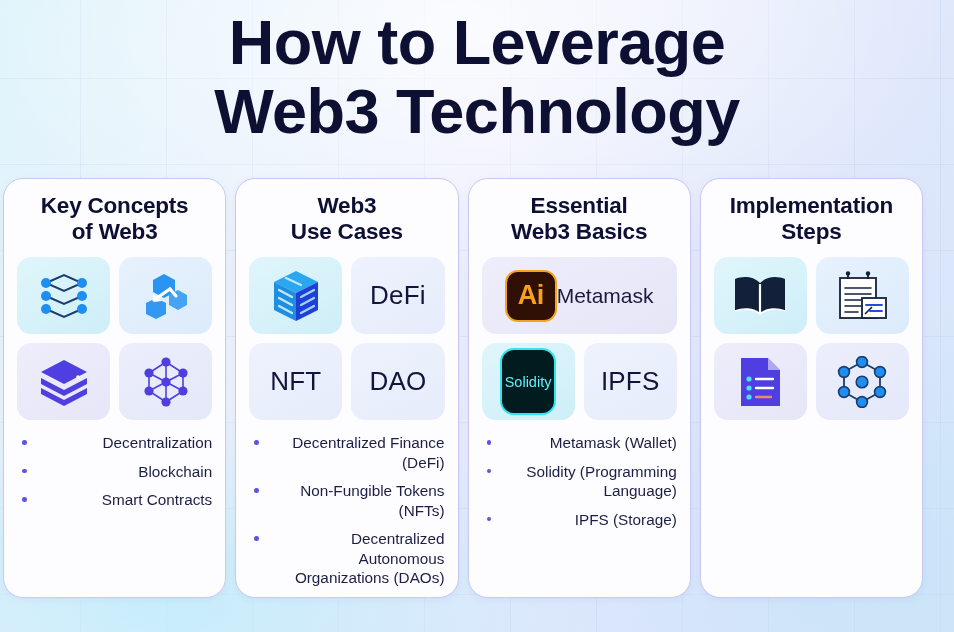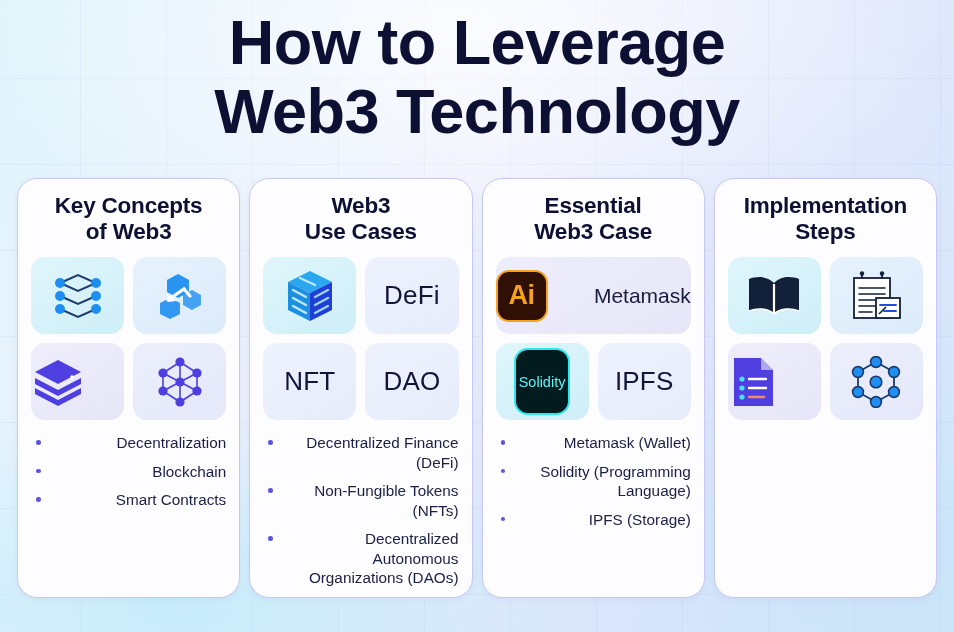--- a/index.html
+++ b/index.html
@@ -61,21 +61,21 @@
     line-height: 1.10;
     font-weight: 700;
     letter-spacing: -0.5px;
   }
   #title .l { display: block; }
 
   
   #cards {
     position: absolute;
     top: 178px;
-    left: 17px;
+    left: 3px;
     width: 920px;
     height: 420px;
     display: flex;
     gap: 9px;
   }
 
   .card {
     flex: 1 1 0;
     background: #fdfdff;
     border: 1.6px solid #c9c8f2;
@@ -108,21 +108,21 @@
     height: 77px;
     border-radius: 14px;
     display: flex;
     align-items: center;
     justify-content: center;
     overflow: hidden;
   }
 
   .tile-cyan   { background: linear-gradient(150deg,#dff6fb 0%, #cfeef8 100%); }
   .tile-blue   { background: linear-gradient(150deg,#e6f2fd 0%, #dcebfb 100%); }
-  .tile-lav    { background: linear-gradient(150deg,#eeedfb 0%, #e7e6f8 100%); justify-content: space-between; }
+  .tile-lav    { background: linear-gradient(150deg,#eeedfb 0%, #e7e6f8 100%); }
   .tile-lav2   { background: linear-gradient(150deg,#eceefb 0%, #e4e8f9 100%); }
   .tile-pale   { background: linear-gradient(150deg,#eef2fd 0%, #e6ecfb 100%); }
 
   .tile-word {
     color: #12143a;
     font-size: 26px;
     font-weight: 500;
     letter-spacing: 0.2px;
   }
 
@@ -318,21 +318,21 @@
       <ul class="bullets">
         <li>Decentralized Finance (DeFi)</li>
         <li>Non-Fungible Tokens (NFTs)</li>
         <li>Decentralized Autonomous Organizations (DAOs)</li>
       </ul>
     </section>
 
     <section class="card">
       <div class="card-title">
         <span>Essential</span><br>
-        <span>Web3 Case</span>
+        <span>Web3 Basics</span>
       </div>
 
       <div class="tiles wide">
         <div class="tile tile-wide tile-lav">
           <span class="badge-ai">Ai</span>
           <span class="badge-label">Metamask</span>
         </div>
       </div>
       <div class="tiles" style="margin-top:9px;">
         <div class="tile tile-cyan">

